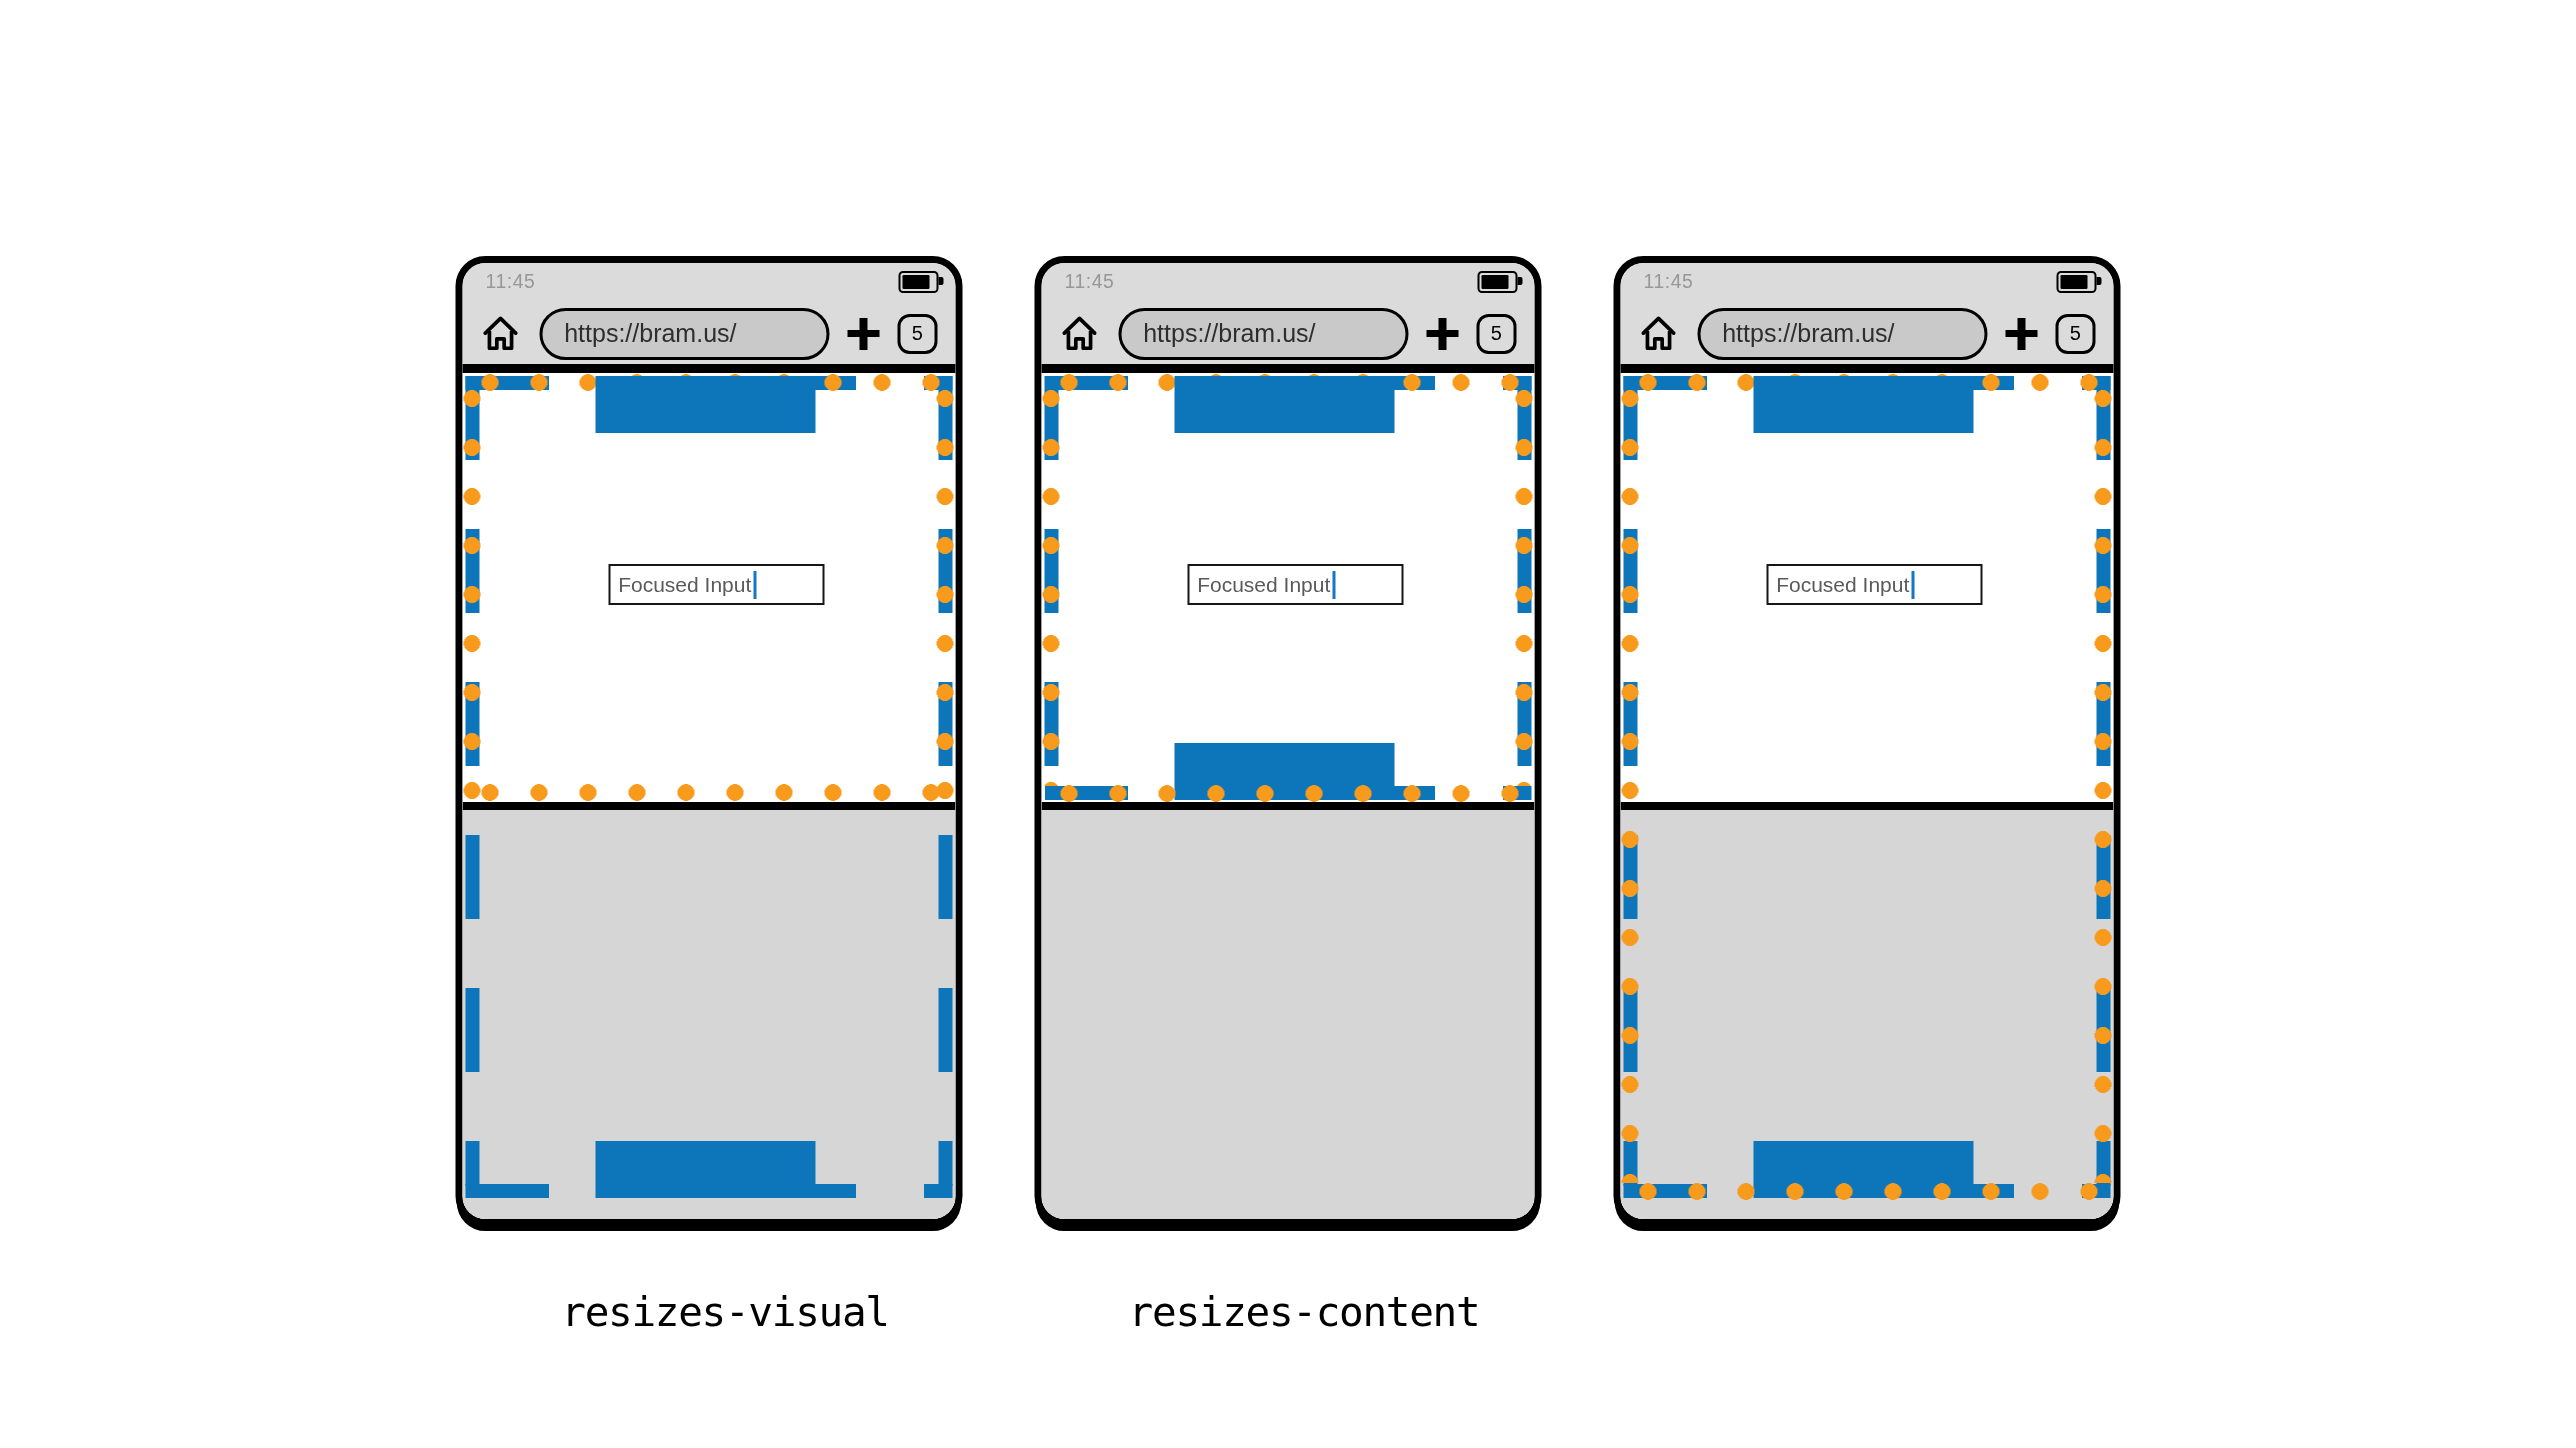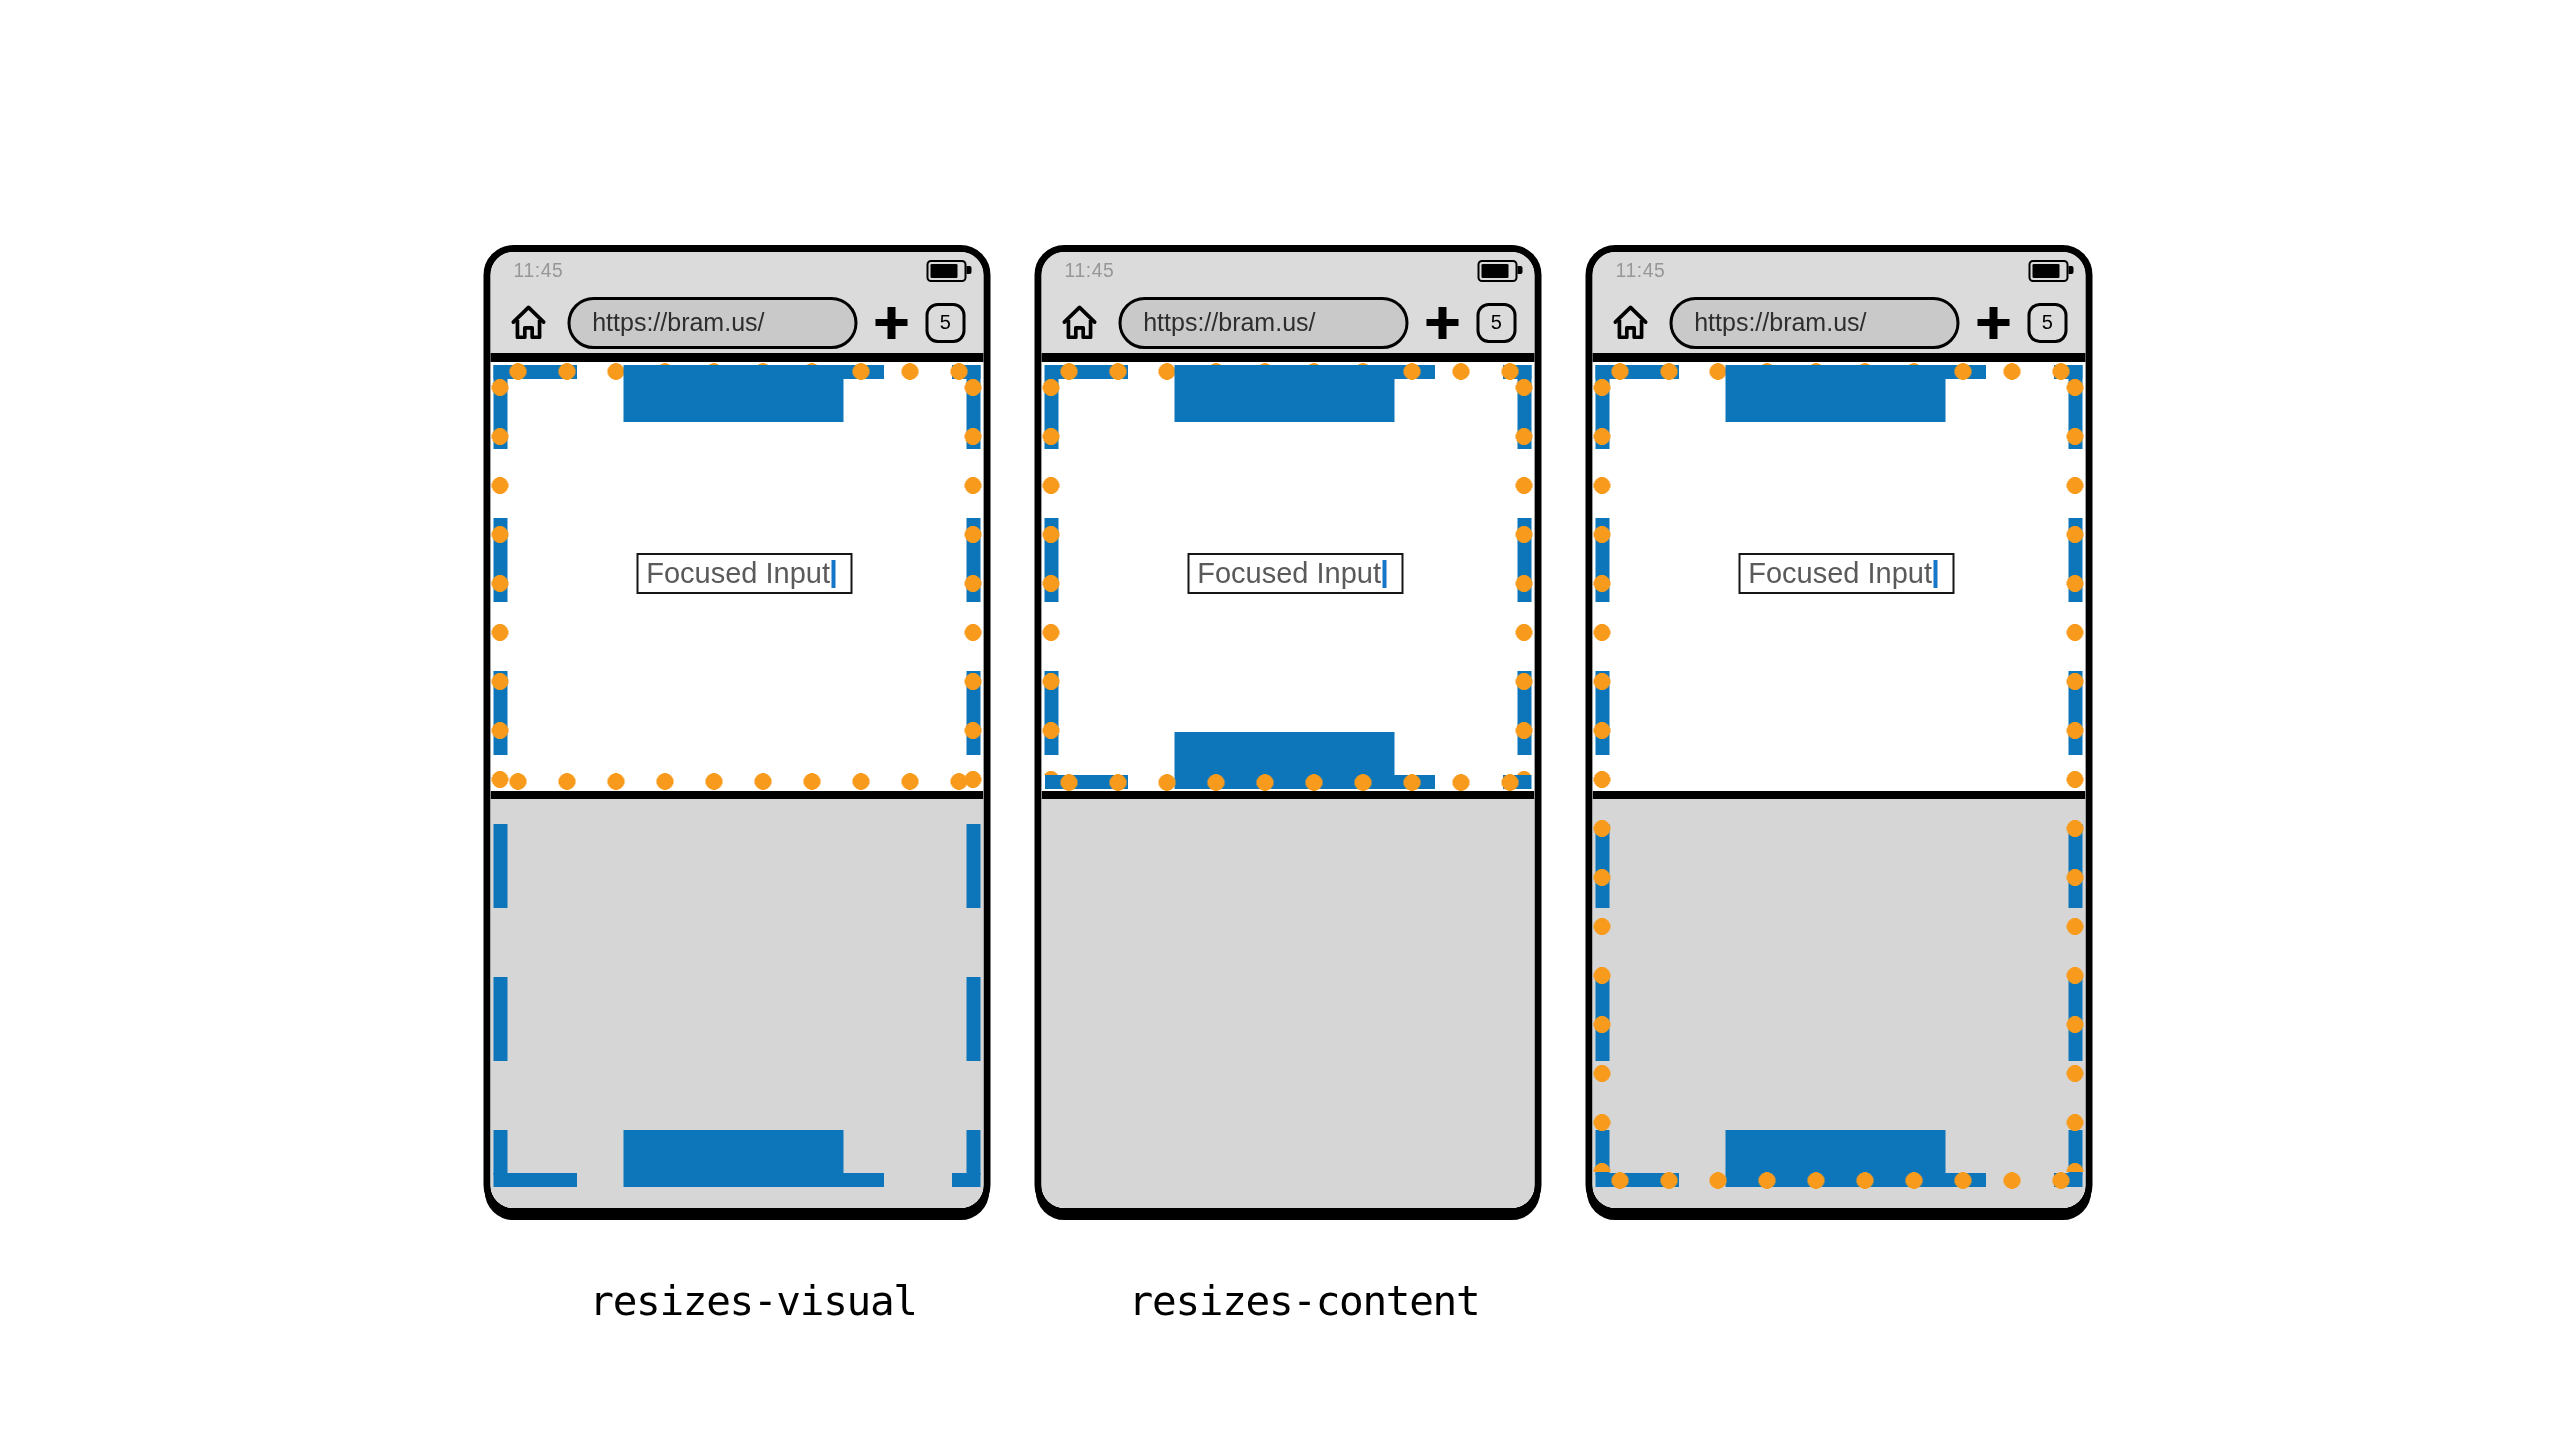--- a/index.html
+++ b/index.html
@@ -6,23 +6,23 @@
   .canvas{
     position:relative;
     width:2576px;height:1449px;
     background:#fff;
     font-family:"Liberation Sans", sans-serif;
     overflow:hidden;
     --blue:#0d76bb;
     --orange:#f89a1b;
   }
   .row{
-    position:absolute;top:245px;left:50%;
+    position:absolute;top:256px;left:50%;
     transform:translateX(-50%);
-    display:flex;gap:44px;
+    display:flex;gap:72px;
   }
   .unit{display:flex;flex-direction:column;align-items:center;}
 
   
   .phone{
     box-sizing:border-box;
     width:507px;height:970px;
     border:7.7px solid #000;
     border-radius:30px;
     background:#fff;
@@ -96,21 +96,21 @@
   .dots.b{left:2.6px;right:2.6px;height:17.4px;background-size:49px 17.4px;background-repeat:repeat-x;}
   .dots.l{left:1.3px;top:1.3px;width:17.4px;background-size:17.4px 49px;background-repeat:repeat-y;}
   .dots.r{right:1.3px;top:1.3px;width:17.4px;background-size:17.4px 49px;background-repeat:repeat-y;}
 
   
   .input-box{
     box-sizing:border-box;
     position:absolute;left:146px;top:191px;width:216px;height:41px;
     background:#fff;border:2.6px solid #161616;z-index:6;
     display:flex;align-items:center;padding:0 7.7px;
-    font-size:29px;color:#5a5a5a;white-space:nowrap;
+    font-size:21px;color:#5a5a5a;white-space:nowrap;
   }
   .caret{flex:0 0 auto;width:3.2px;height:28px;background:#1676c8;margin-left:1.9px;}
 
   
   
   .v-rv .dash.l,.v-rv .dash.r{height:810px;}
   .v-rv .dash.b{top:811px;}
   .v-rv .footer-blk{top:768px;}
   .v-rv .dots.l,.v-rv .dots.r{height:426px;}
   .v-rv .dots.b{top:411px;}

